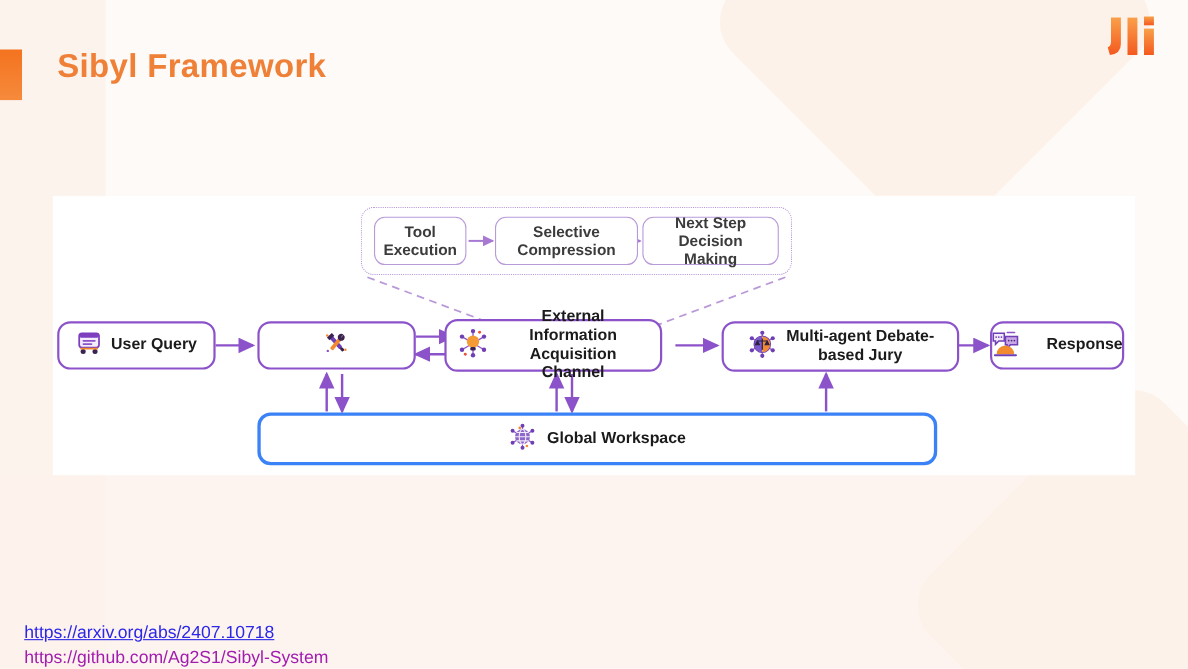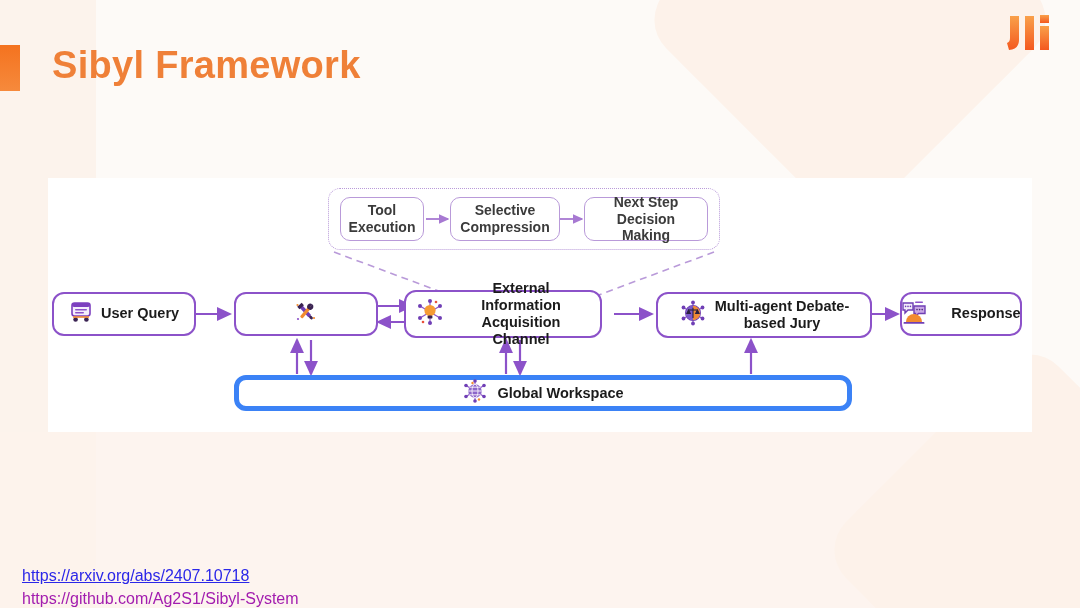--- a/index.html
+++ b/index.html
@@ -31,21 +31,21 @@
   }
 
   
   .accent-bar {
     position:absolute; left:0; top:45px; width:20px; height:46px;
     background:linear-gradient(180deg,#f4731f,#f68a3c);
     z-index:3;
   }
   .page-title {
     position:absolute; left:52px; top:44px;
-    font-size:38px; font-weight:700; letter-spacing:.3px;
+    font-size:30px; font-weight:700; letter-spacing:.3px;
     color:#ef8038; z-index:3; white-space:nowrap;
   }
 
   
   .logo { position:absolute; right:22px; top:12px; z-index:3; }
 
   
   .diagram-panel {
     position:absolute; left:48px; top:178px; width:984px; height:254px;
     background:#ffffff; z-index:2;
@@ -81,22 +81,22 @@
     line-height:1.2; text-align:center; white-space:pre-line;
   }
 
   .dotted-group {
     position:absolute; left:328px; top:188px; width:392px; height:62px;
     border:1.6px dotted #b99ad9; border-radius:12px; background:transparent;
   }
 
   
   .workspace {
-    position:absolute; left:234px; top:375px; width:618px; height:36px;
-    border:5px solid #3b82f6; border-radius:12px; background:#fff;
+    position:absolute; left:234px; top:375px; width:618px; height:48px;
+    border:3px solid #3b82f6; border-radius:12px; background:#fff;
     display:flex; align-items:center; justify-content:center; gap:9px;
   }
   .workspace-label { font-size:14.5px; font-weight:700; color:#1b1b1b; }
 
   svg.overlay { position:absolute; left:0; top:0; width:1080px; height:608px; pointer-events:none; }
 
   
   .footer { position:absolute; left:22px; top:564px; z-index:4; line-height:1.45; }
   .footer a {
     font-size:16px; color:#2b27e8; text-decoration:underline; display:block;
@@ -167,21 +167,21 @@
   <line x1="751" y1="374" x2="751" y2="340" stroke="#8c52c9" stroke-width="2.2" marker-end="url(#ah)"></line>
 </svg>
 
 <div class="dotted-group" style="z-index:4;"></div>
 
 <div class="subnode" style="left:340px; top:197px; width:84px; height:44px; z-index:5;">
   <span class="subnode-label">Tool
 Execution</span>
 </div>
 
-<div class="subnode" style="left:450px; top:197px; width:110px; height:44px; z-index:5;">
+<div class="subnode" style="left:450px; top:197px; width:130px; height:44px; z-index:5;">
   <span class="subnode-label">Selective
 Compression</span>
 </div>
 
 <div class="subnode" style="left:584px; top:197px; width:124px; height:44px; z-index:5;">
   <span class="subnode-label">Next Step
 Decision Making</span>
 </div>
 
 <div class="node" style="left:52px; top:292px; width:144px; height:44px; z-index:5;">

